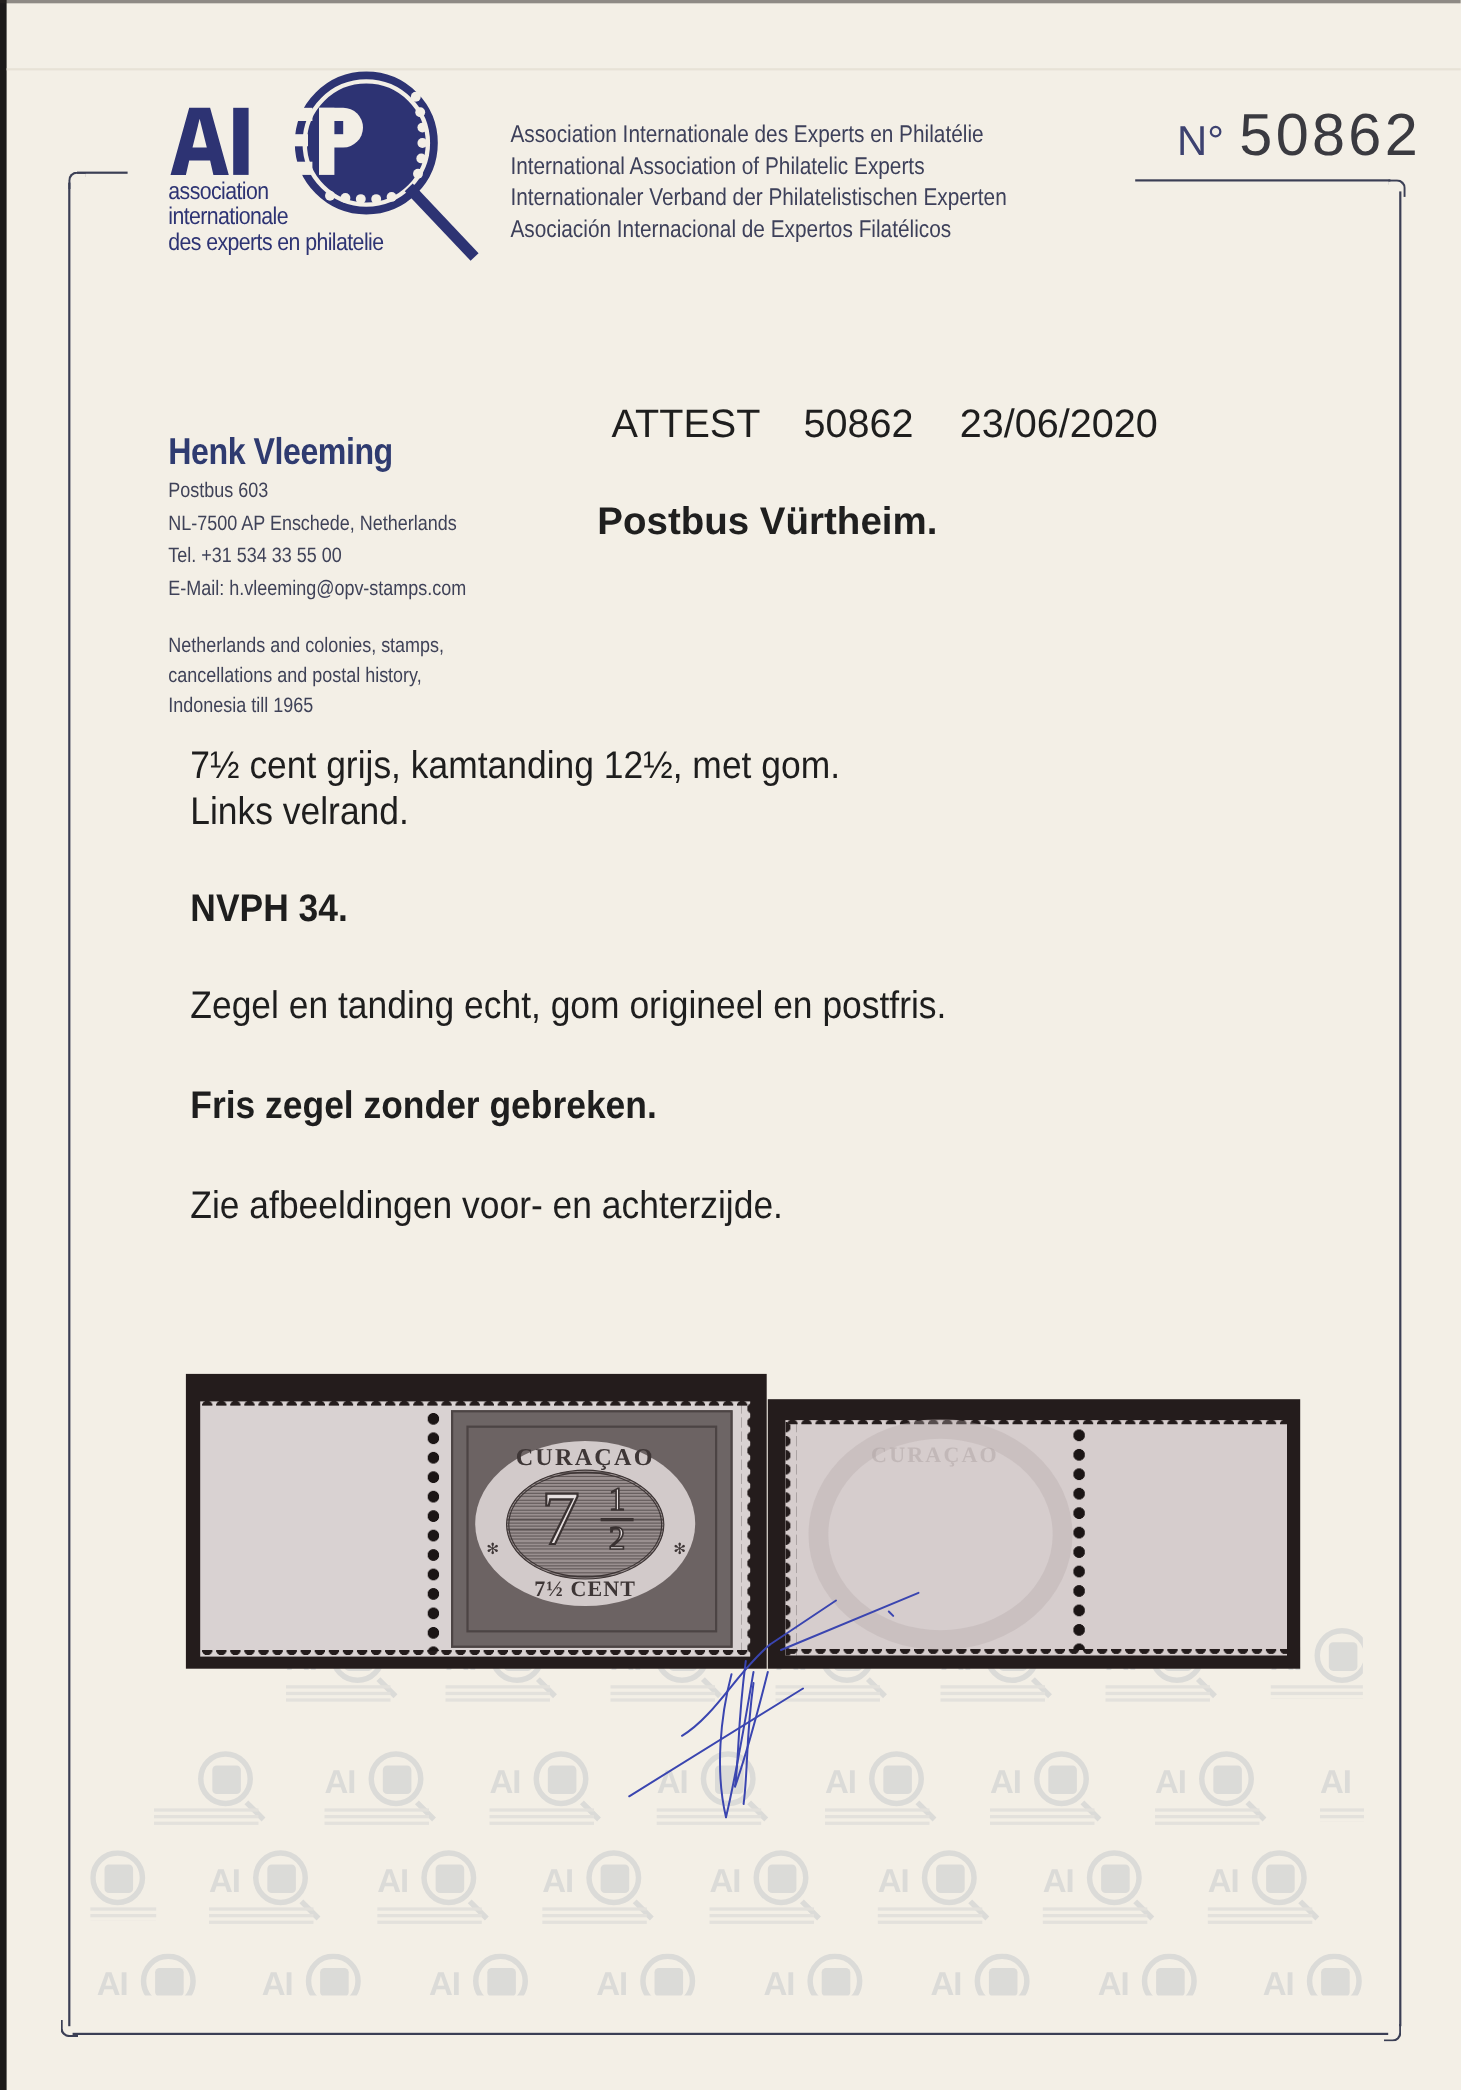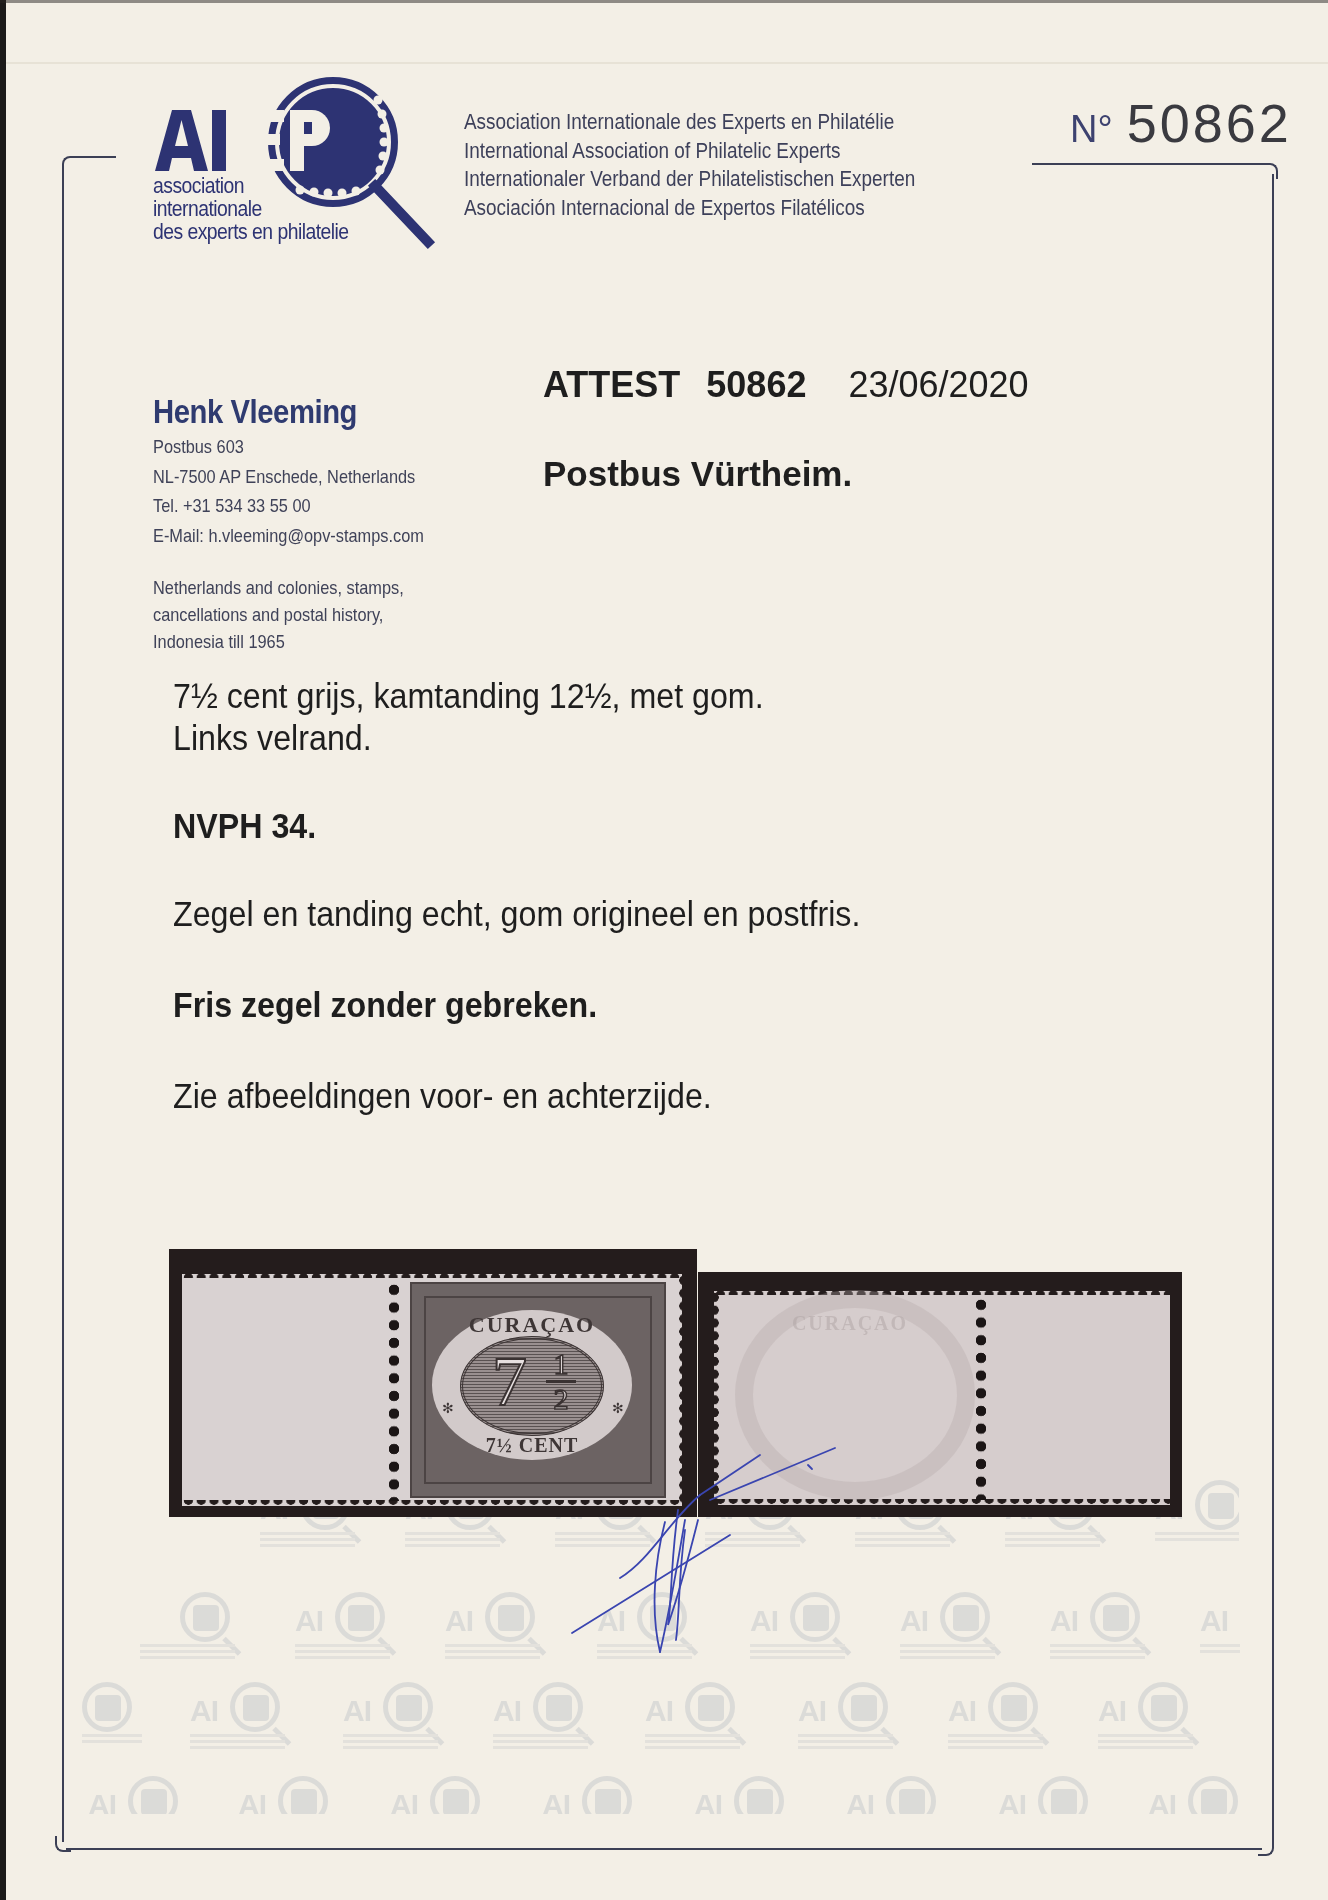--- a/index.html
+++ b/index.html
@@ -10,39 +10,39 @@
   }
   .edge-left { position:absolute; left:0; top:0; width:6px; height:1900px; background:#1c1a1a; }
   .edge-top { position:absolute; left:0; top:0; width:1328px; height:3px; background:#2a2624; opacity:.5; }
   .crease { position:absolute; left:6px; top:62px; width:1322px; height:2px; background:#e7e2d6; }
 
   
   .frame-line { position:absolute; background:#3b3f55; }
   .corner { position:absolute; width:14px; height:14px; border-color:#3b3f55; border-style:solid; border-width:0; }
 
   
-  .logo { position:absolute; left:150px; top:62px; width:290px; height:190px;margin-top:12px; }
+  .logo { position:absolute; left:150px; top:62px; width:290px; height:190px; }
   .logo svg { position:absolute; left:0; top:0; }
   .logo-sub { position:absolute; left:3px; color:#2d3373; font-family:"Liberation Sans", sans-serif; font-size:22px; line-height:23px; letter-spacing:-0.6px; transform:scaleX(0.88); transform-origin:left top; white-space:nowrap; }
 
   .assoc { position:absolute; left:464px; top:108px; color:#3d405a; font-size:22px; line-height:28.5px; transform:scaleX(0.86); transform-origin:left top; white-space:nowrap; }
   .assoc div { height:28.5px; }
 
   .cert-no { position:absolute; left:1050px; top:92px; color:#3a3a40; white-space:nowrap;margin-left:20px; }
   .cert-no .n { font-size:38px; color:#3d4270; vertical-align:baseline; margin-right:14px; }
   .cert-no .num { font-size:54px; letter-spacing:3px; }
 
   .expert { position:absolute; left:153px; top:392px; color:#3f4258; white-space:nowrap; }
   .expert .name { font-size:34px; font-weight:bold; color:#2f3b70; transform:scaleX(0.86); transform-origin:left top; letter-spacing:-0.5px; height:40px; }
   .expert .ln { font-size:19px; line-height:29.5px; transform:scaleX(0.86); transform-origin:left top; height:29.5px; }
   .expert .gap { height:24px; }
   .expert .spec { font-size:19px; line-height:27px; transform:scaleX(0.86); transform-origin:left top; height:27px; }
 
   .attest { position:absolute; left:543px; top:364px; font-size:36px; color:#1e1e1e; white-space:nowrap; }
-  .attest b { font-weight:bold; }
+  .attest b { font-weight:normal;margin-left:13px; }
   .attest .sp { display:inline-block; width:26px; }
   .attest .sp2 { display:inline-block; width:42px; }
   .title { position:absolute; left:543px; top:449px; font-size:35px; font-weight:bold; color:#1f1f1f; line-height:50px; white-space:nowrap; }
 
   .body-text { position:absolute; left:173px; color:#1e1e1e; font-size:35px; white-space:nowrap; transform:scaleX(0.92); transform-origin:left top; }
   .body-text.bold { font-weight:bold; }
 
   
   .wm { position:absolute; width:118px; height:64px; opacity:.55; }
   .wm .ai { position:absolute; left:0; top:12px; font-size:30px; font-weight:bold; color:#c9cbcd; letter-spacing:-1px; }

